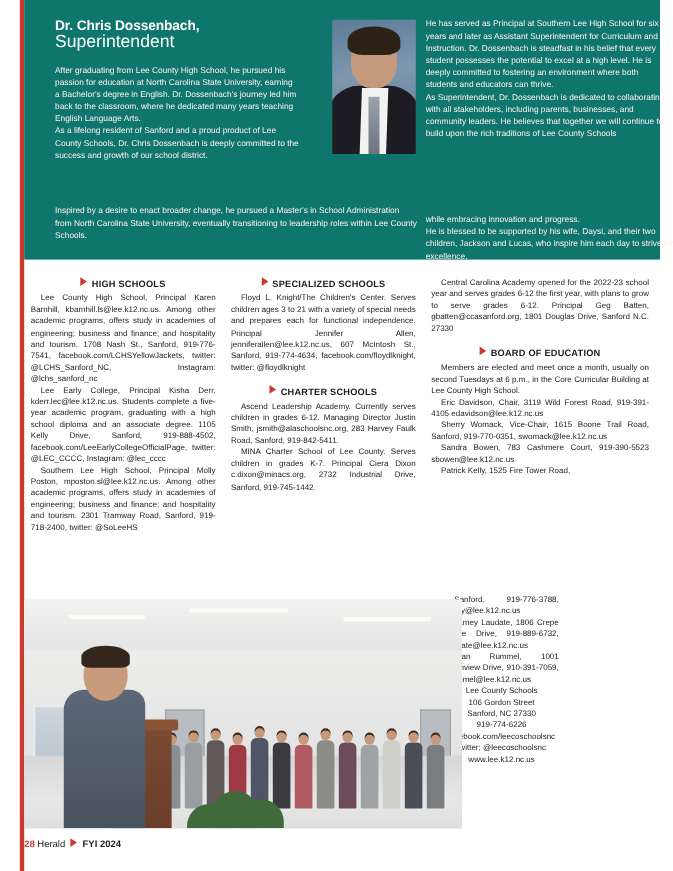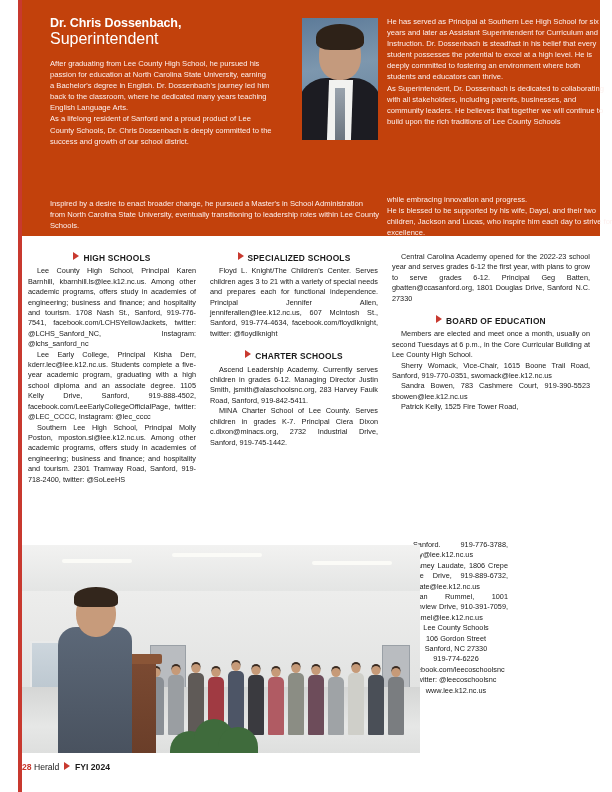--- a/index.html
+++ b/index.html
@@ -25,21 +25,21 @@
     background: #C8392F;
   }
 
   
   .hero {
     position: absolute;
     left: 22px;
     top: 0;
     width: 578px;
     height: 236px;
-    background: #c2410c;
+    background: #0f766e;
     color: #ffffff;
   }
   .hero-title {
     position: absolute;
     left: 28px;
     top: 16px;
     width: 230px;
   }
   .hero-title .line1 {
     display: block;
@@ -59,21 +59,21 @@
     left: 28px;
     top: 58px;
     width: 222px;
     font-size: 7.6px;
     line-height: 11.1px;
     color: #fdf0ee;
   }
   .hero-col-left.wide {
     position: absolute;
     left: 28px;
-    top: 198px;
+    top: 186px;
     width: 330px;
   }
   .hero-col-right {
     position: absolute;
     left: 365px;
     top: 16px;
     width: 222px;
     font-size: 7.6px;
     line-height: 11.1px;
     color: #fdf0ee;
@@ -386,20 +386,21 @@
 
   <div class="col col-3">
     <p class="entry">Central Carolina Academy opened for the 2022-23 school year and serves grades 6-12 the first year, with plans to grow to serve grades 6-12. Principal Geg Batten, gbatten@ccasanford.org, 1801 Douglas Drive, Sanford N.C. 27330</p>
 
     <div class="sec-gap"></div>
 
     <div class="sec-head">
       <span class="tri"></span><span>BOARD OF EDUCATION</span>
     </div>
     <p class="entry">Members are elected and meet once a month, usually on second Tuesdays at 6 p.m., in the Core Curricular Building at Lee County High School.</p>
+    <p class="entry">Eric Davidson, Chair, 3119 Wild Forest Road, 919-391-4105 edavidson@lee.k12.nc.us</p>
     <p class="entry">Sherry Womack, Vice-Chair, 1615 Boone Trail Road, Sanford, 919-770-0351, swomack@lee.k12.nc.us</p>
     <p class="entry">Sandra Bowen, 783 Cashmere Court, 919-390-5523 sbowen@lee.k12.nc.us</p>
     <p class="entry">Patrick Kelly, 1525 Fire Tower Road,</p>
   </div>
 
 </div>
 
 <div class="col-3-narrow">
   <p class="entry">Sanford. 919-776-3788, pkelly@lee.k12.nc.us</p>
   <p class="entry">Jamey Laudate, 1806 Crepe Myrtle Drive, 919-889-6732, jlaudate@lee.k12.nc.us</p>

